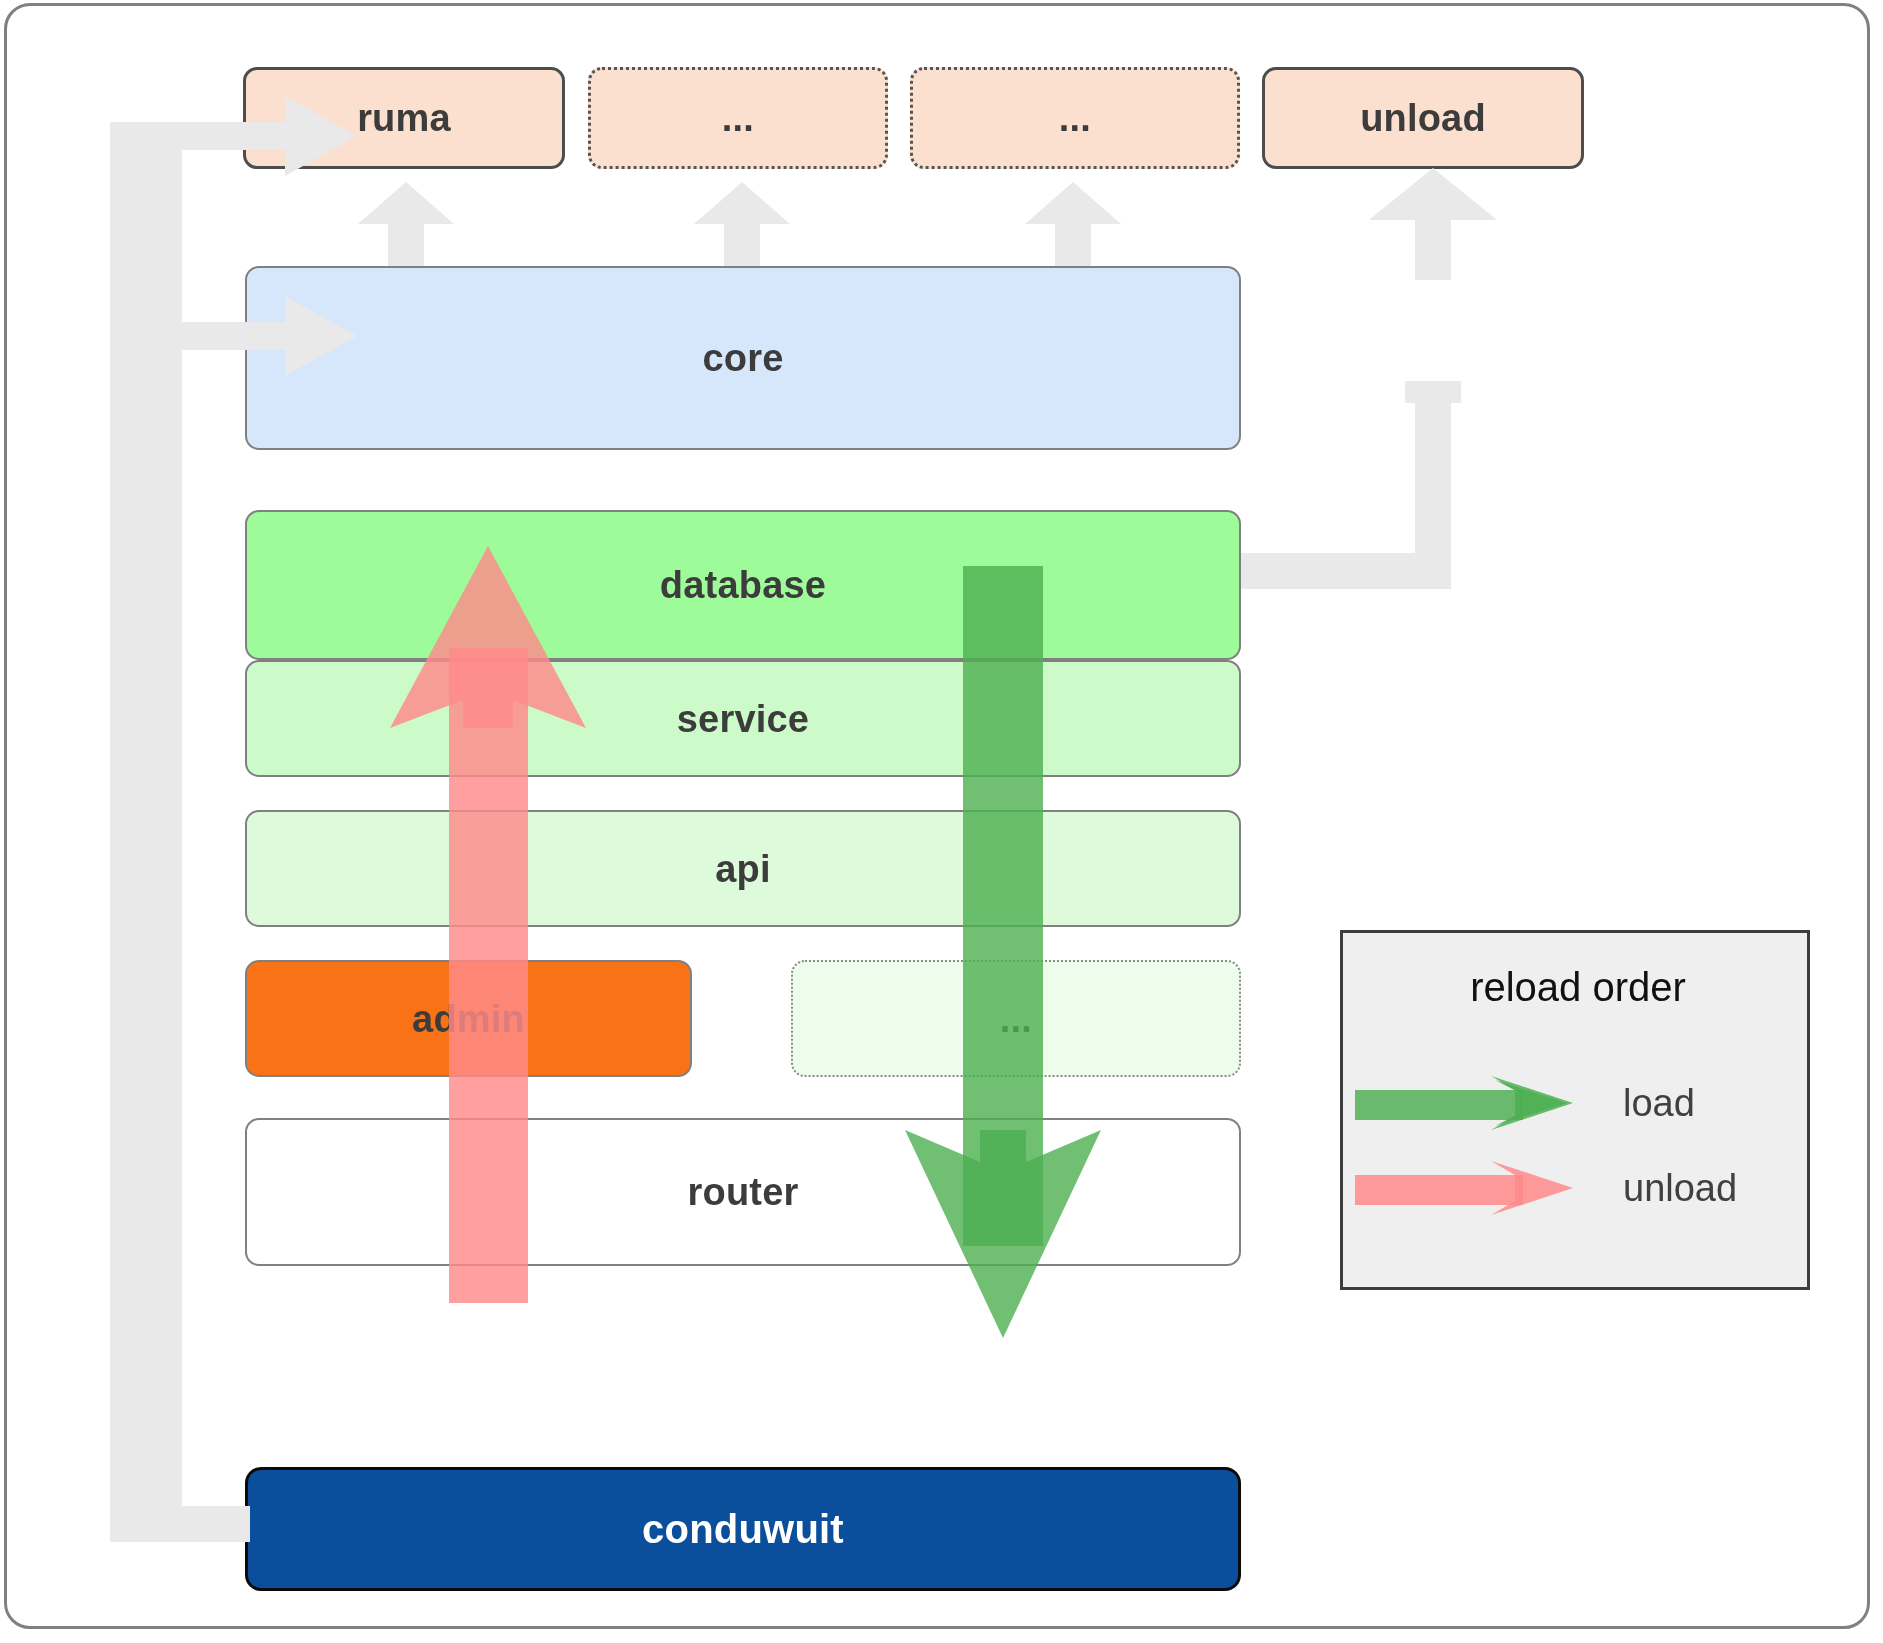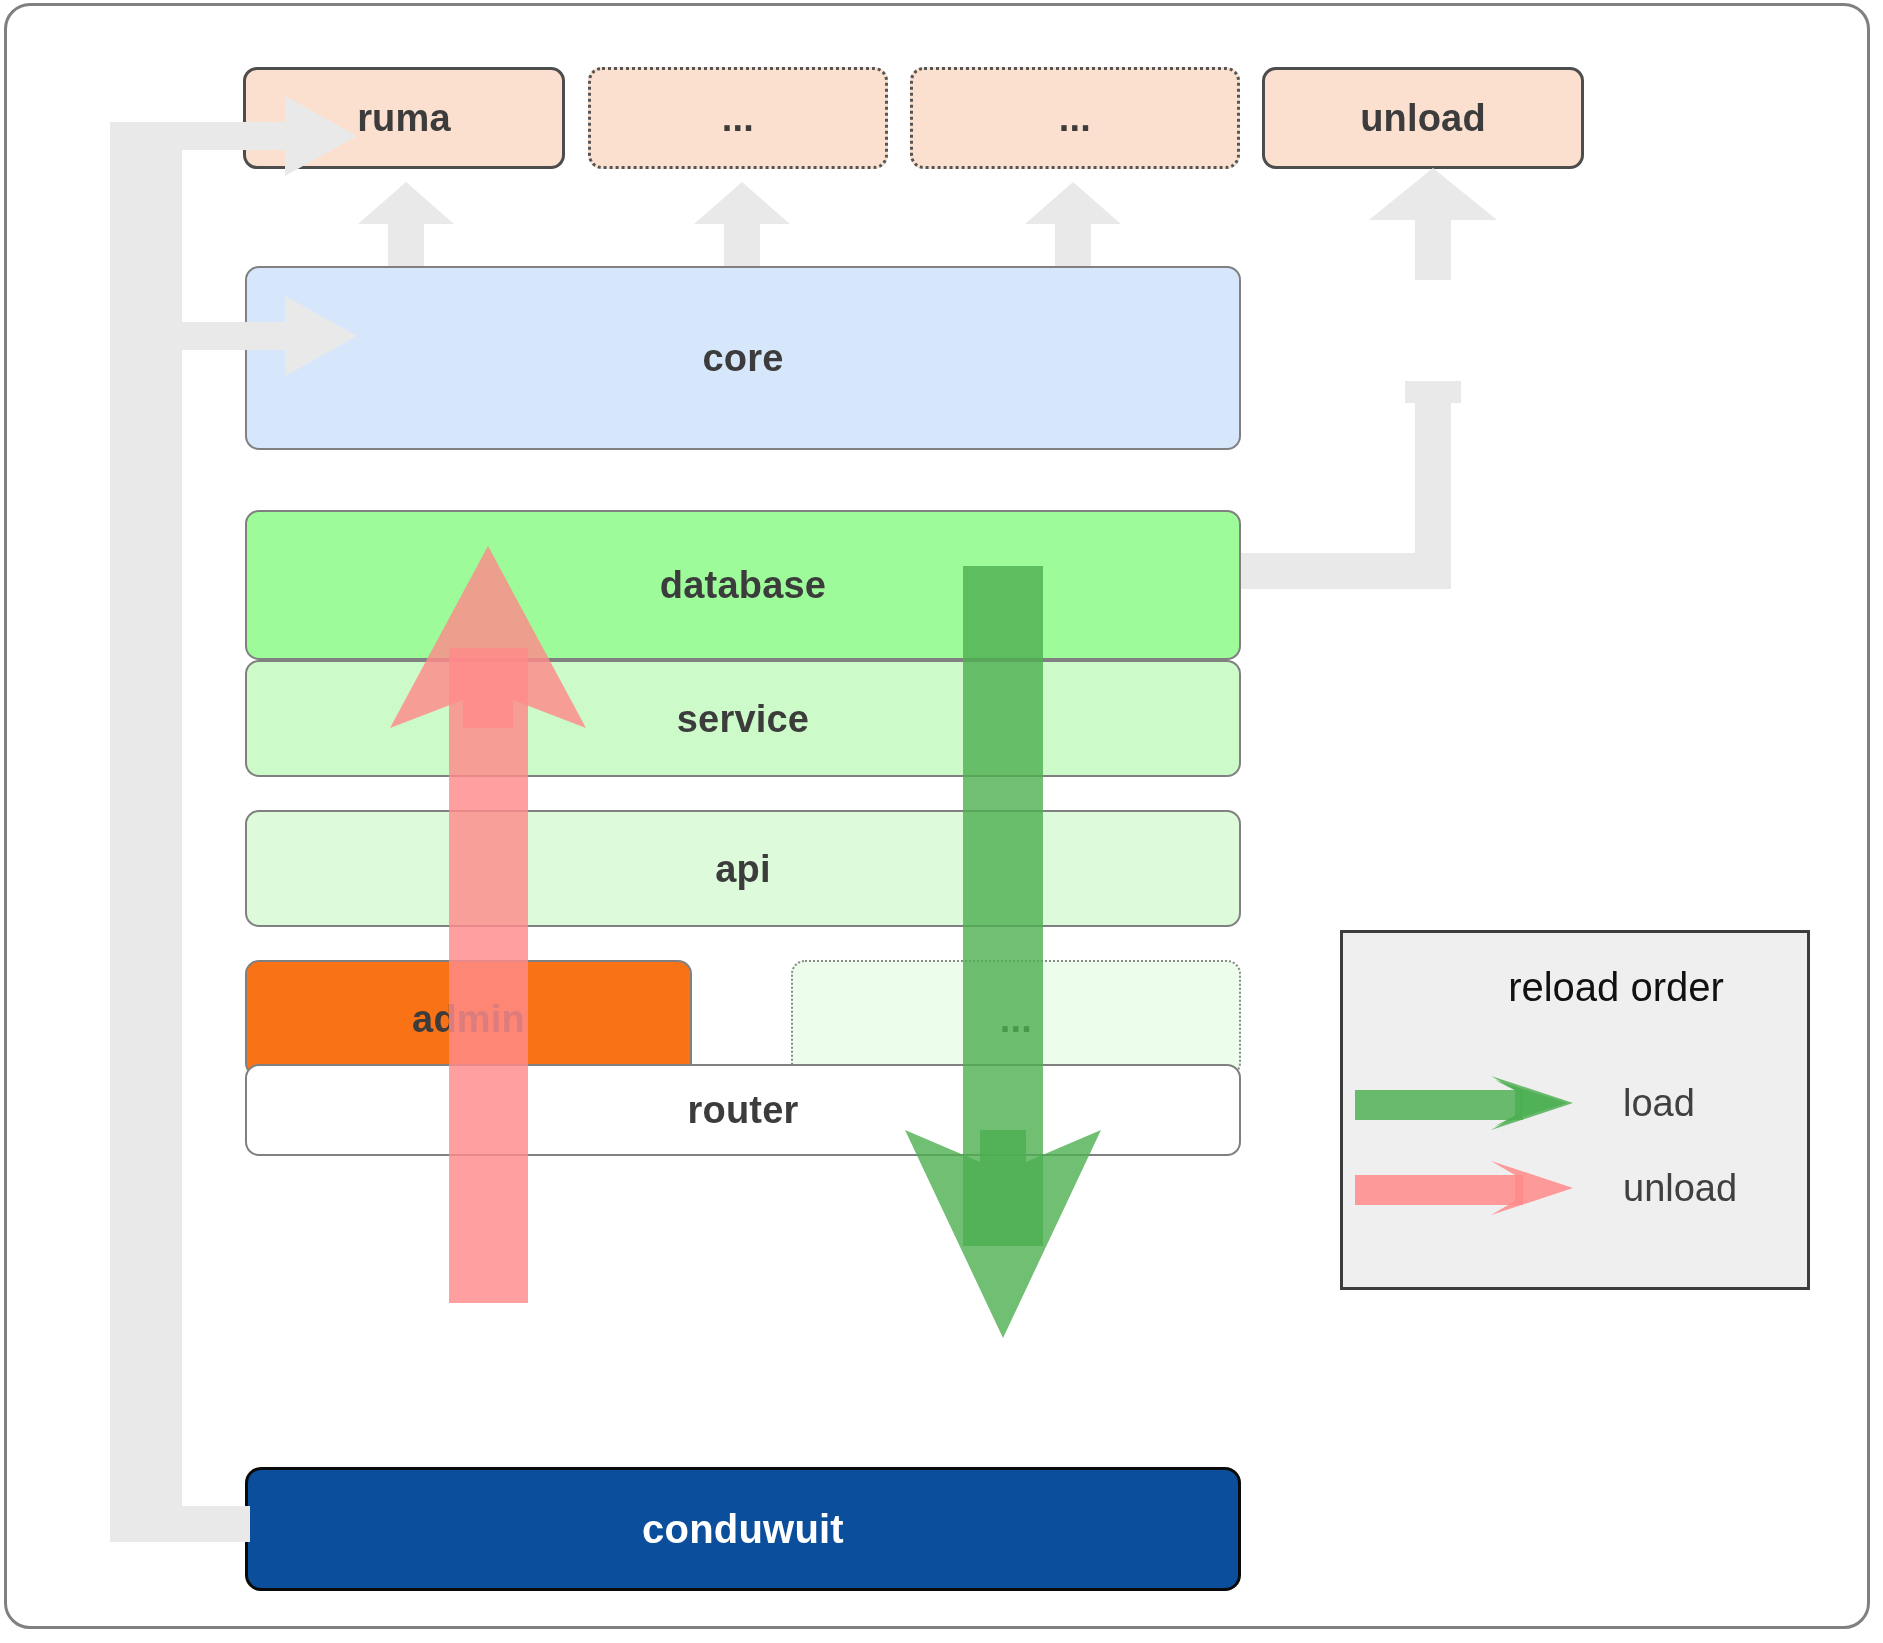--- a/index.html
+++ b/index.html
@@ -18,28 +18,28 @@
   .dep .lbl,.dep-dotted .lbl{font-size:38px;color:#3c3c3c;}
   .ellipsis{font-size:40px;color:#3c3c3c;letter-spacing:2px;line-height:.4;}
   
   .layer{border:2px solid #808080;left:245px;width:996px;}
   .layer-core{background:#d7e7fb;height:184px;top:266px;}
   .layer-db{background:#9dfb99;height:150px;top:510px;}
   .layer-service{background:#ccfac9;height:117px;top:660px;}
   .layer-api{background:#ddfbdb;height:117px;top:810px;}
   .layer-admin{background:#f97316;height:117px;top:960px;left:245px;width:447px;}
   .layer-dots{background:#edfdec;border:2px dotted #8a8a8a;height:117px;top:960px;left:791px;width:450px;}
-  .layer-router{background:#ffffff;height:92px;top:1064px;}
+  .layer-router{background:#ffffff;height:148px;top:1118px;}
   .layer-root{background:#0b4f9c;border:3px solid #0a0a0a;height:124px;top:1467px;left:245px;width:996px;border-radius:16px;}
   .layer-root .lbl{color:#ffffff;font-size:40px;font-weight:bold;}
   
   .legend{position:absolute;left:1340px;top:930px;width:470px;height:360px;
     background:#efefef;border:3px solid #3d3d3d;box-sizing:border-box;}
   .legend-title{position:absolute;left:0;top:32px;width:470px;text-align:center;
-    font-size:40px;color:#111;padding-left:38px;}
+    font-size:40px;color:#111;}
   .legend-row{position:absolute;left:0;width:470px;height:70px;display:flex;align-items:center;}
   .legend-row.load{top:135px;}
   .legend-row.unload{top:220px;}
   .legend-swatch{width:250px;height:70px;position:relative;margin-left:12px;}
   .legend-label{font-size:38px;color:#404040;margin-left:18px;}
   svg.olay{position:absolute;left:0;top:0;width:1883px;height:1643px;pointer-events:none;}
   svg.olay.under{z-index:1;}
   svg.olay.over{z-index:4;}
 </style>
 </head>

